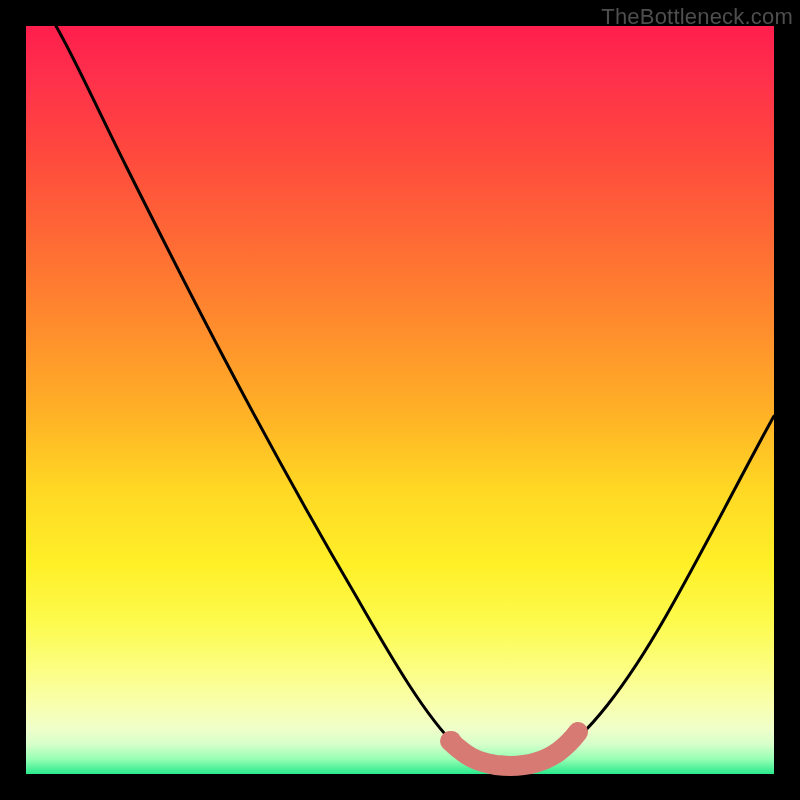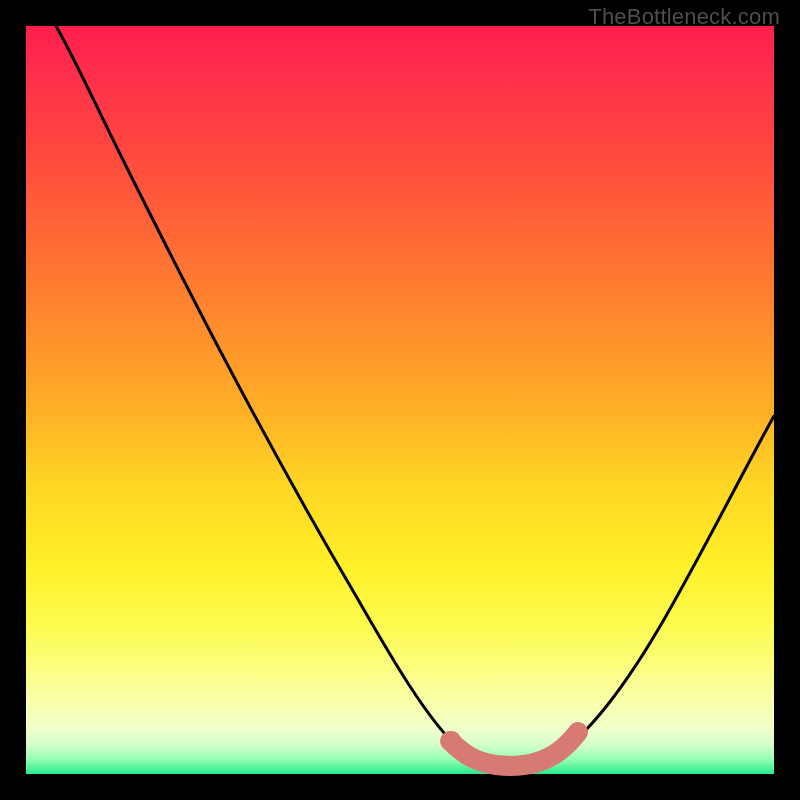--- a/index.html
+++ b/index.html
@@ -46,21 +46,21 @@
     position: absolute;
     left: 0;
     top: 0;
     width: 748px;
     height: 748px;
     overflow: visible;
   }
   .watermark {
     position: absolute;
     top: 4px;
-    right: 20px;
+    right: 7px;
     color: #4e4e4e;
     font-size: 22px;
     font-weight: 500;
     letter-spacing: 0.2px;
     user-select: none;
   }
 </style>
 </head>
 <body>
 

